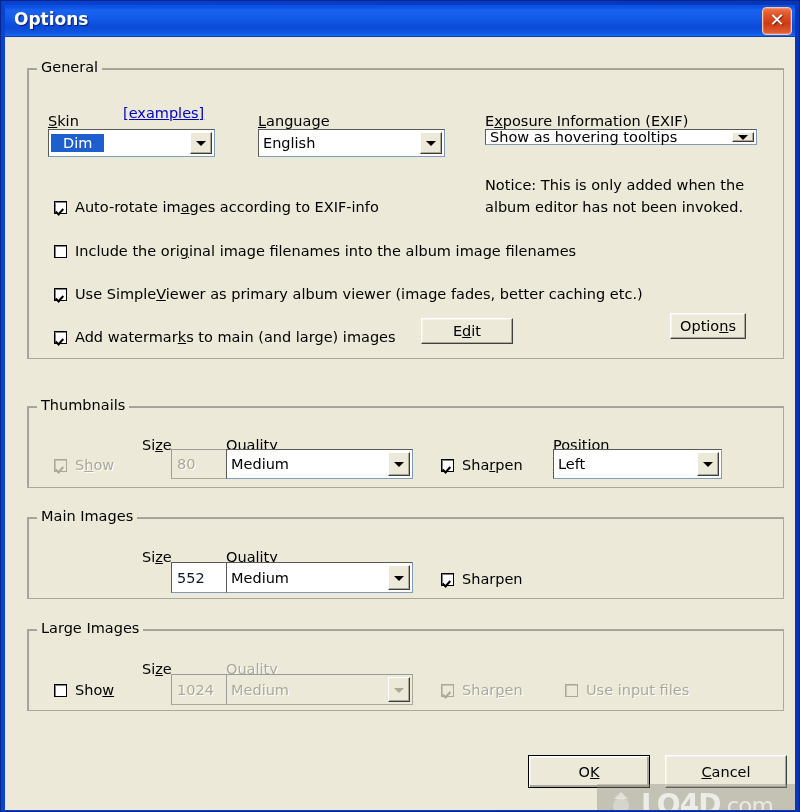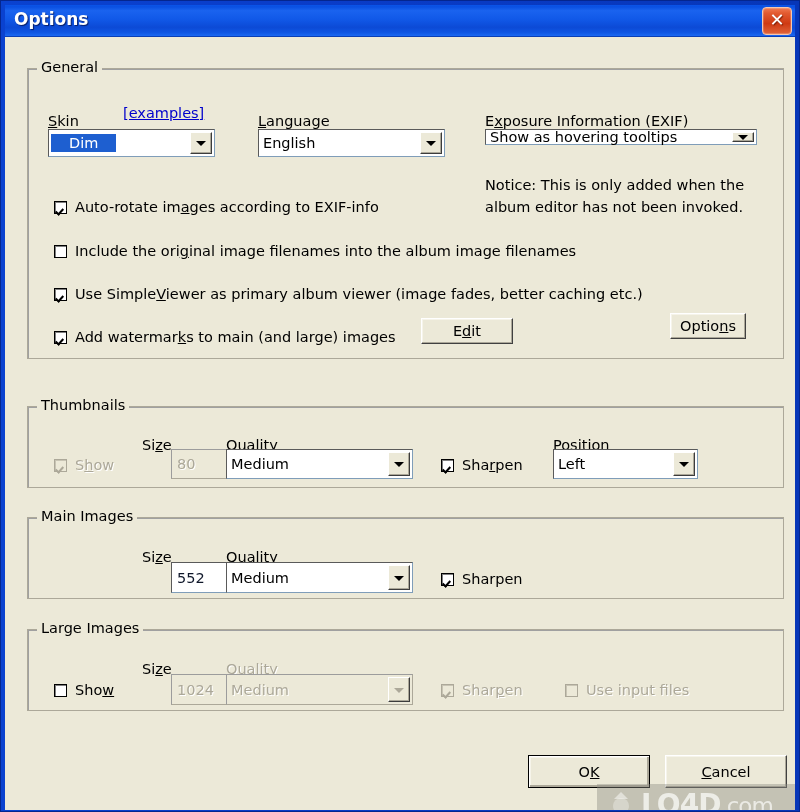--- a/index.html
+++ b/index.html
@@ -137,21 +137,21 @@
     left: 4px; top: 50%;
     transform: translateY(-50%);
     font-size: 14.5px;
     color: #000000;
     white-space: nowrap;
   }
   .combo.selected .combo-text {
     background: #1e5fd0;
     color: #ffffff;
     left: 2px;
-    padding: 1px 18px;
+    padding: 1px 12px;
   }
   .combo .combo-btn {
     position: absolute;
     right: 2px; top: 2px; bottom: 2px;
     width: 20px;
     background: #ece9d8;
     border: 1px solid #ffffff;
     border-right-color: #3c3c3c;
     border-bottom-color: #3c3c3c;
     box-shadow: inset -1px -1px 0 #aca899;
@@ -391,21 +391,21 @@
     <div class="combo" style="left:221px; top:412px; width:187px; height:30px;">
       <div class="combo-text">Medium</div>
       <div class="combo-btn"></div>
     </div>
 
     <div class="chk-row" style="left:436px; top:420px;">
       <span class="chk-box checked"></span>
       <span class="chk-label">Sha<span class="mn">r</span>pen</span>
     </div>
 
-    <div class="combo" style="left:548px; top:412px; width:145px; height:30px;padding-left:44px;">
+    <div class="combo" style="left:548px; top:412px; width:169px; height:30px;padding-left:44px;">
       <div class="combo-text">Left</div>
       <div class="combo-btn"></div>
     </div>
 
     <div class="groupbox" style="left:22px; top:480px; width:755px; height:80px;">
       <div class="gb-inner"></div>
       <div class="gb-title">Main Images</div>
     </div>
 
     <div class="lbl" style="left:137px; top:504px;">

